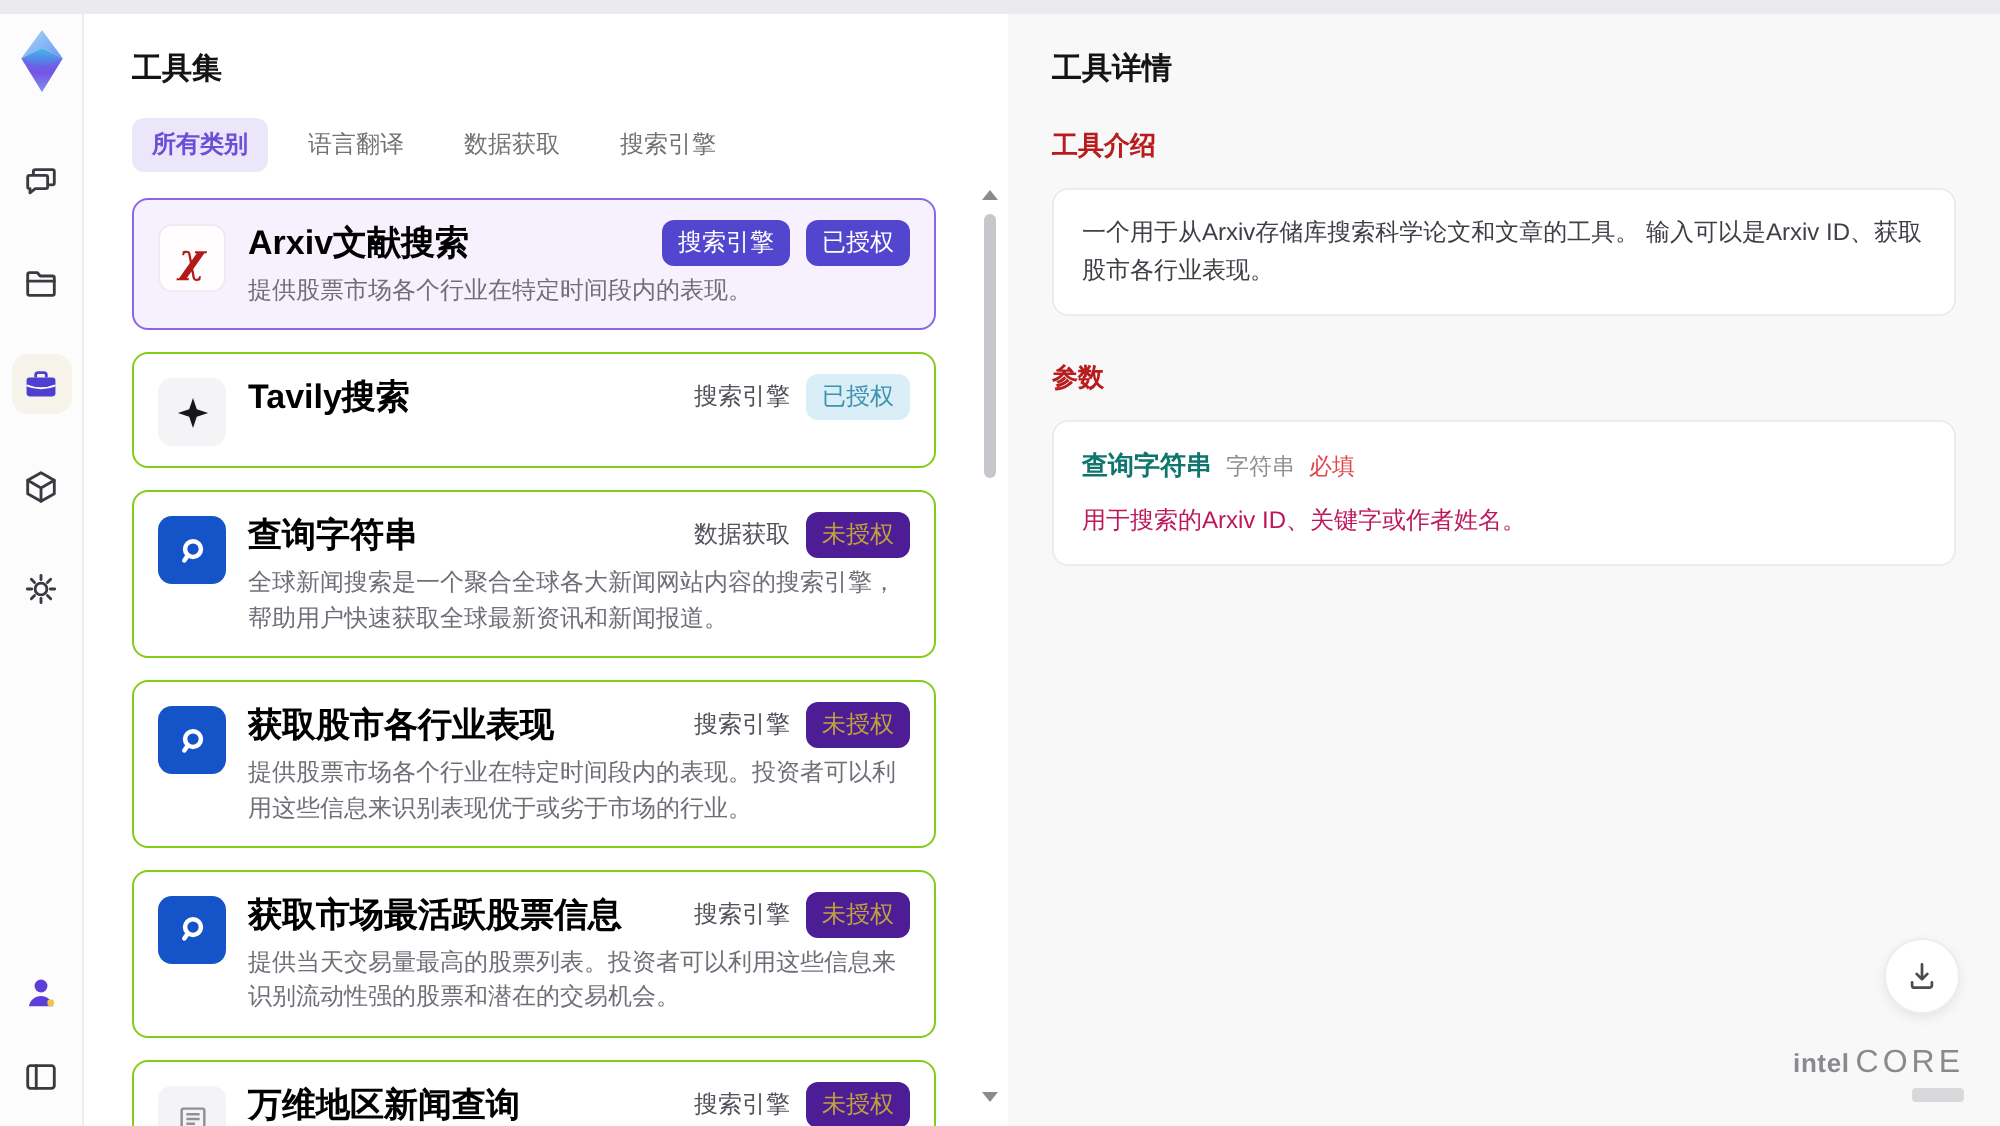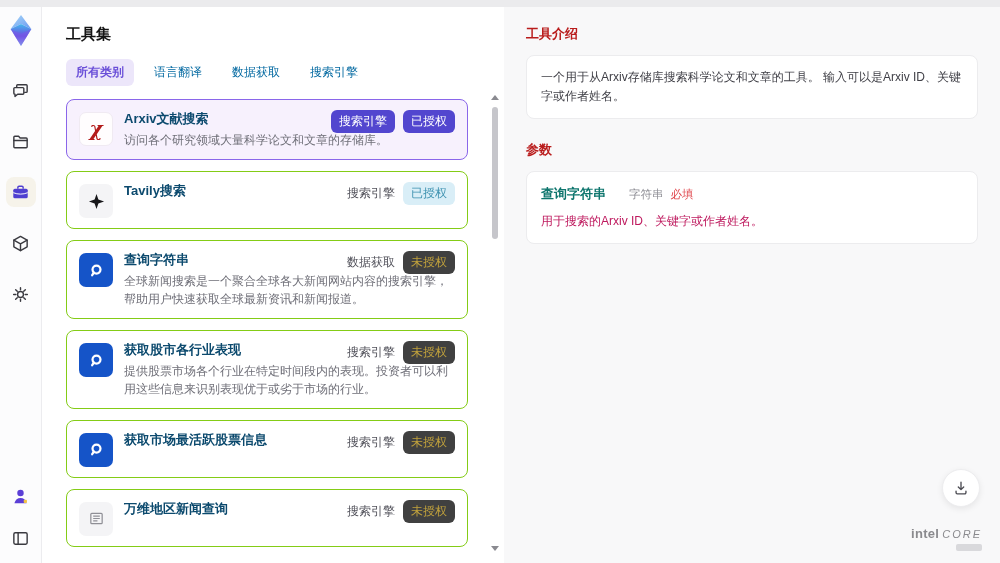--- a/index.html
+++ b/index.html
@@ -14,69 +14,69 @@
   .nav-icons { display:flex; flex-direction:column; gap:21px; align-items:center; }
   .nav-item { width:30px; height:30px; display:flex; align-items:center; justify-content:center;
     border-radius:8px; cursor:pointer; }
   .nav-item.active { background:#f6f3ea; }
   .rail-bottom { margin-top:auto; display:flex; flex-direction:column; gap:12px; align-items:center; }
 
   
   .main { width:462px; background:#fff; position:relative; padding:18px 24px 0; }
   .main-title { font-size:15px; font-weight:bold; color:#141414; margin-bottom:15px; }
   .tabs { display:flex; gap:10px; align-items:center; margin-bottom:13px; }
-  .tab { font-size:12px; color:#0369a1; padding:5px 10px; border-radius:6px; cursor:pointer; white-space:nowrap; }
+  .tab { font-size:12px; color:#737373; padding:5px 10px; border-radius:6px; cursor:pointer; white-space:nowrap; }
   .tab.active { background:#ece6fa; color:#6a4fd8; font-weight:bold; }
 
   .tool-list { padding-right:12px; }
   .card { position:relative; background:#fff; border:1px solid #84cc16; border-radius:8px;
     padding:10px 12px; margin-bottom:11px; display:flex; gap:11px; cursor:pointer; }
   .card.selected { border:1.5px solid #8a66ea; background:#f7f1fd; }
   .card-icon { width:34px; height:34px; border-radius:7px; flex:none;
     display:flex; align-items:center; justify-content:center; margin-top:2px; }
   .icon-arxiv { background:#fffdfe; border:1px solid #f0eaf2; font-family:"DejaVu Serif",serif;
     font-style:italic; font-weight:bold; font-size:20px; color:#b31b1b; }
   .icon-gray { background:#f4f4f6; }
   .icon-blue { background:#1554c8; }
   .card-body { flex:1; min-width:0; }
-  .card-title { font-size:13px; font-weight:bold; color:#0c4a6e; margin-bottom:4px; padding-right:120px; }
+  .card-title { font-size:17px; font-weight:bold; color:#000000; margin-bottom:4px; padding-right:120px; }
   .card-desc { font-size:12px; color:#6f6f78; line-height:1.45; }
   .card-badges { position:absolute; top:10px; right:12px; display:flex; gap:8px; align-items:center; }
   .badge { font-size:12px; padding:3px 8px; border-radius:6px; white-space:nowrap; }
   .badge.solid { background:#5246cf; color:#fff; }
   .badge.plain { color:#52525b; padding:3px 0; }
   .badge.cyan { background:#d9eef7; color:#3e92b0; }
-  .badge.yellow { background:#404040; color:#c0a13c; }
+  .badge.yellow { background:#4c1d95; color:#c0a13c; }
 
   
   .scrollbar { position:absolute; top:88px; bottom:12px; right:5px; width:8px; }
   .sb-arrow { width:0; height:0; border-left:4px solid transparent; border-right:4px solid transparent; position:absolute; left:0; }
   .sb-arrow.up { border-bottom:5px solid #8a8a90; top:0; }
   .sb-arrow.down { border-top:5px solid #8a8a90; bottom:0; }
   .sb-thumb { position:absolute; top:12px; left:1px; width:6px; height:132px; background:#c6c6cb; border-radius:3px; }
 
   
   .detail { flex:1; background:#f8f8f9; padding:18px 22px; position:relative; }
   .detail-title { font-size:15px; font-weight:bold; color:#141414; margin-bottom:20px; }
   .section-heading { font-size:13px; font-weight:bold; color:#b91c1c; margin-bottom:12px; }
   .info-box { background:#fff; border:1px solid #ececee; border-radius:8px;
     padding:12px 14px; font-size:12px; color:#3f3f46; line-height:1.6; margin-bottom:22px; }
   .param-head { display:flex; align-items:baseline; gap:7px; margin-bottom:7px; }
   .param-name { font-size:13px; font-weight:bold; color:#0f766e; }
-  .param-type { font-size:11.5px; color:#8e8e95;margin-left:16px; }
+  .param-type { font-size:11.5px; color:#8e8e95; }
   .param-required { font-size:11.5px; color:#e0474d; }
   .param-desc { font-size:12px; color:#be185d; }
 
   .download-btn { position:absolute; right:20px; bottom:56px; width:38px; height:38px; border-radius:50%;
     background:#fff; border:1px solid #ededef; box-shadow:0 2px 6px rgba(0,0,0,.08);
     display:flex; align-items:center; justify-content:center; cursor:pointer; }
   .brand { position:absolute; right:18px; bottom:12px; text-align:right; color:#8a8a8e; }
   .brand-row { font-size:13px; }
   .brand .intel { font-weight:bold; letter-spacing:.3px; }
-  .brand .core { font-size:11px; letter-spacing:2px; margin-left:3px;font-style:italic; }
+  .brand .core { font-size:16px; letter-spacing:2px; margin-left:3px; }
   .ultra-bar { width:26px; height:7px; background:#d9d9dc; border-radius:2px; margin:3px 0 0 auto; }
 
   svg.oline { stroke:#3a3a40; stroke-width:1.5; fill:none; stroke-linecap:round; stroke-linejoin:round; }
 </style>
 </head>
 <body>
 
 <div class="app">
 
   <div class="sidebar">
@@ -159,21 +159,21 @@
       <div class="tab">数据获取</div>
       <div class="tab">搜索引擎</div>
     </div>
 
     <div class="tool-list">
 
       <div class="card selected">
         <div class="card-icon icon-arxiv">χ</div>
         <div class="card-body">
           <div class="card-title">Arxiv文献搜索</div>
-          <div class="card-desc">访问各个研究领域大量科学论文和文章的存储库。</div>
+          <div class="card-desc">提供股票市场各个行业在特定时间段内的表现。</div>
         </div>
         <div class="card-badges">
           <span class="badge solid">搜索引擎</span>
           <span class="badge solid">已授权</span>
         </div>
       </div>
 
       <div class="card">
         <div class="card-icon icon-gray">
           <svg viewBox="0 0 18 18" width="17" height="17">
@@ -225,20 +225,21 @@
 
       <div class="card">
         <div class="card-icon icon-blue">
           <svg viewBox="0 0 18 18" width="17" height="17">
             <circle cx="9" cy="8" r="4.2" stroke="#fff" stroke-width="2.4" fill="none"></circle>
             <path d="M6.2 11.4 4.4 14" stroke="#fff" stroke-width="2.4" stroke-linecap="round"></path>
           </svg>
         </div>
         <div class="card-body">
           <div class="card-title">获取市场最活跃股票信息</div>
+          <div class="card-desc">提供当天交易量最高的股票列表。投资者可以利用这些信息来识别流动性强的股票和潜在的交易机会。</div>
         </div>
         <div class="card-badges">
           <span class="badge plain">搜索引擎</span>
           <span class="badge yellow">未授权</span>
         </div>
       </div>
 
       <div class="card">
         <div class="card-icon icon-gray">
           <svg viewBox="0 0 18 18" width="17" height="17" stroke="#8f8f96" stroke-width="1.3" fill="none">
@@ -259,23 +260,24 @@
     </div>
 
     <div class="scrollbar">
       <div class="sb-arrow up"></div>
       <div class="sb-thumb"></div>
       <div class="sb-arrow down"></div>
     </div>
   </div>
 
   <div class="detail">
+    <div class="detail-title">工具详情</div>
 
     <div class="section-heading">工具介绍</div>
-    <div class="info-box">一个用于从Arxiv存储库搜索科学论文和文章的工具。 输入可以是Arxiv ID、关键字或作者姓名。</div>
+    <div class="info-box">一个用于从Arxiv存储库搜索科学论文和文章的工具。 输入可以是Arxiv ID、获取股市各行业表现。</div>
 
     <div class="section-heading">参数</div>
     <div class="info-box">
       <div class="param-head">
         <span class="param-name">查询字符串</span>
         <span class="param-type">字符串</span>
         <span class="param-required">必填</span>
       </div>
       <div class="param-desc">用于搜索的Arxiv ID、关键字或作者姓名。</div>
     </div>

